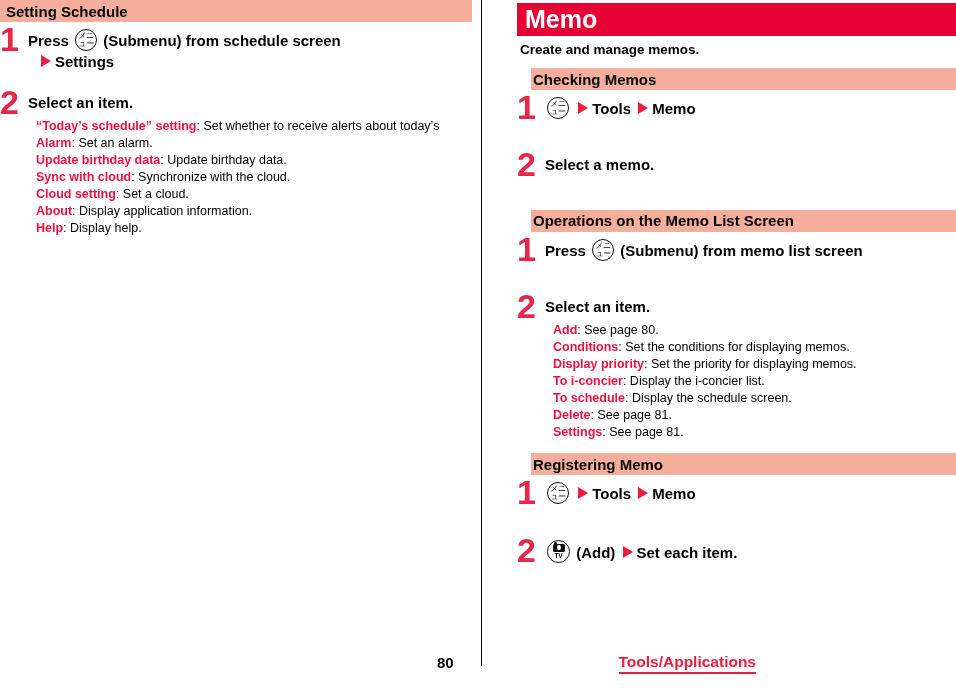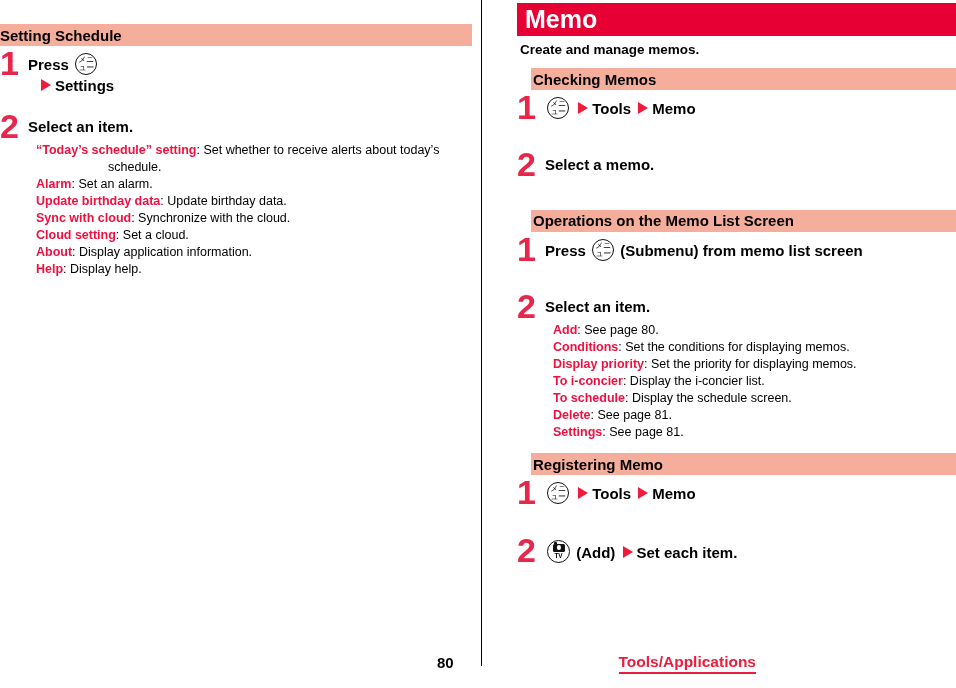--- a/index.html
+++ b/index.html
@@ -71,21 +71,21 @@
     line-height: 1.2;
   }
 
   .section-bar {
     background: #F6AE9C;
     height: 22px;
     display: flex;
     align-items: center;
     box-sizing: border-box;
   }
-  .section-bar.left-edge { padding-left: 0; margin-top: 24px; }
+  .section-bar.left-edge { padding-left: 6px; }
   .section-bar.indent    { margin-left: 14px; padding-left: 2px; }
   .section-title {
     font-size: 15px;
     font-weight: bold;
     line-height: 1;
     color: #000000;
   }
 
   
   .step {
@@ -259,36 +259,36 @@
       <span class="section-title">Setting Schedule</span>
     </div>
 
     <div class="step">
       <div class="step-num">1</div>
       <div class="step-body">
         <span>Press</span>
         <span class="key-icon">
           <span class="glyph">メニュー</span>
         </span>
+        <span>(Submenu) from schedule screen</span>
         <span class="sub-line">
           <span class="tri"></span><span>Settings</span>
         </span>
       </div>
     </div>
 
     <div class="sp-12"></div>
 
     <div class="step">
       <div class="step-num">2</div>
       <div class="step-body">Select an item.</div>
       <div class="desc-list">
 
         <div class="desc-item">
           <span class="dterm">“Today’s schedule” setting</span><span>: Set whether to receive alerts about today’s</span>
-          <span class="cont">schedule.</span>
         </div>
 
         <div class="desc-item">
           <span class="dterm">Alarm</span><span>: Set an alarm.</span>
         </div>
 
         <div class="desc-item">
           <span class="dterm">Update birthday data</span><span>: Update birthday data.</span>
         </div>
 

